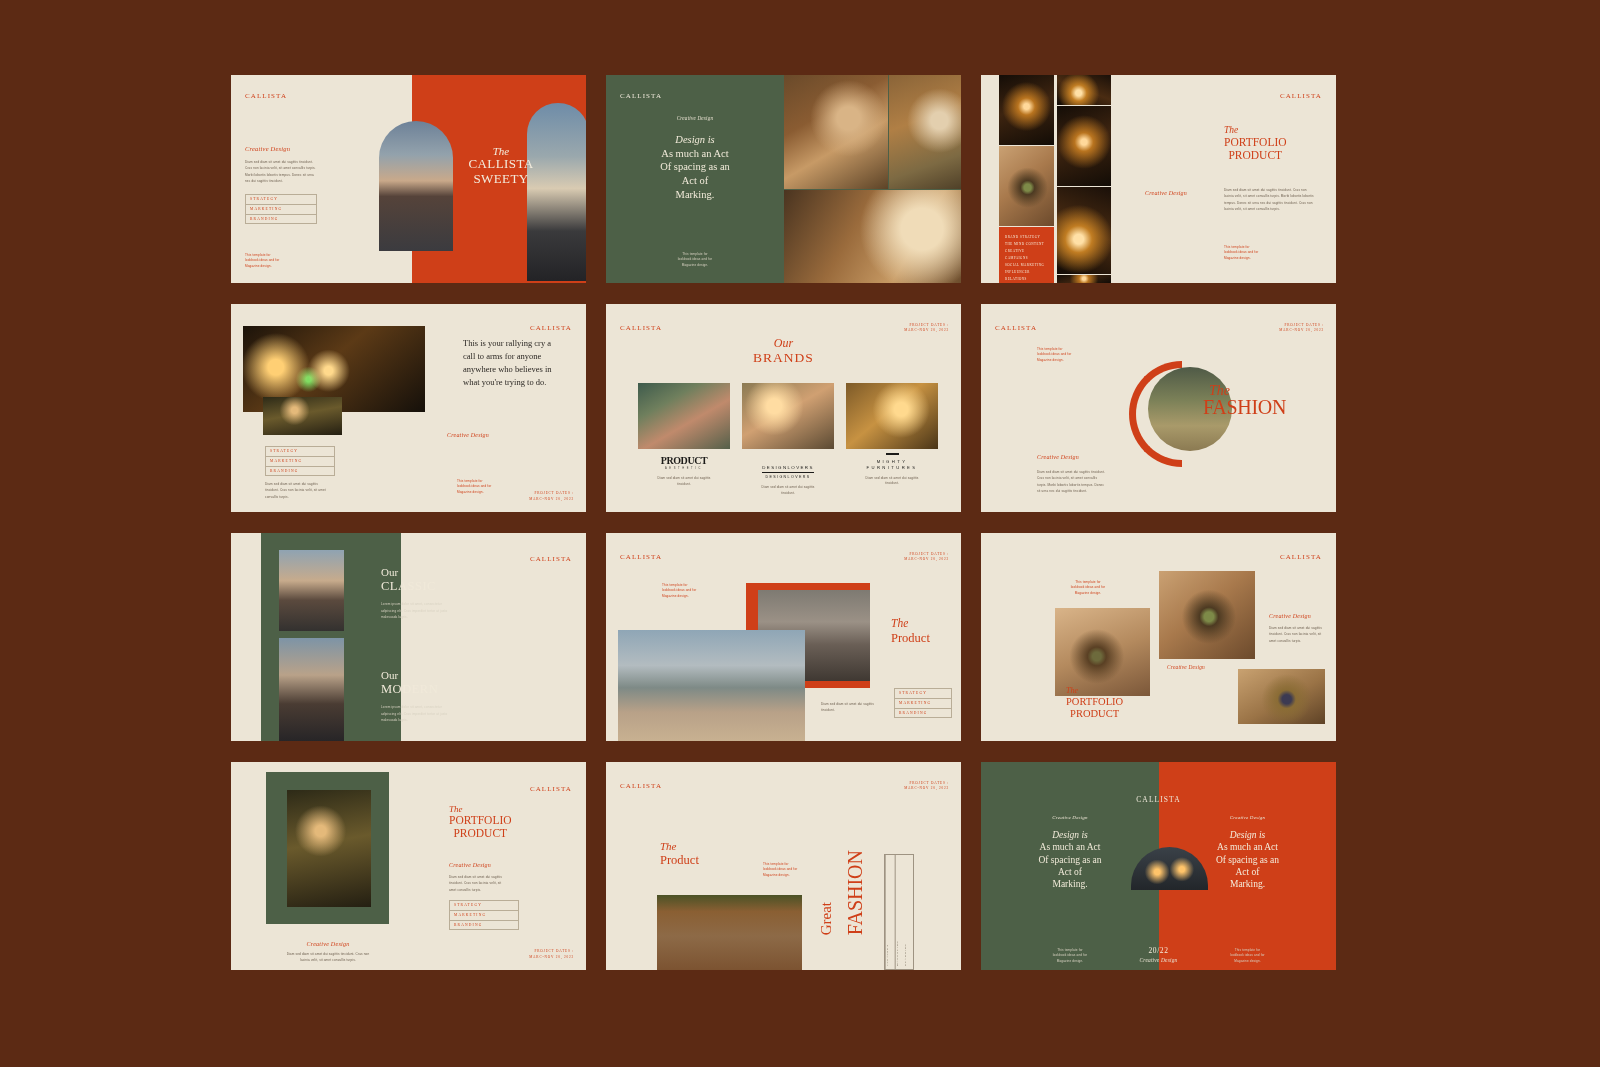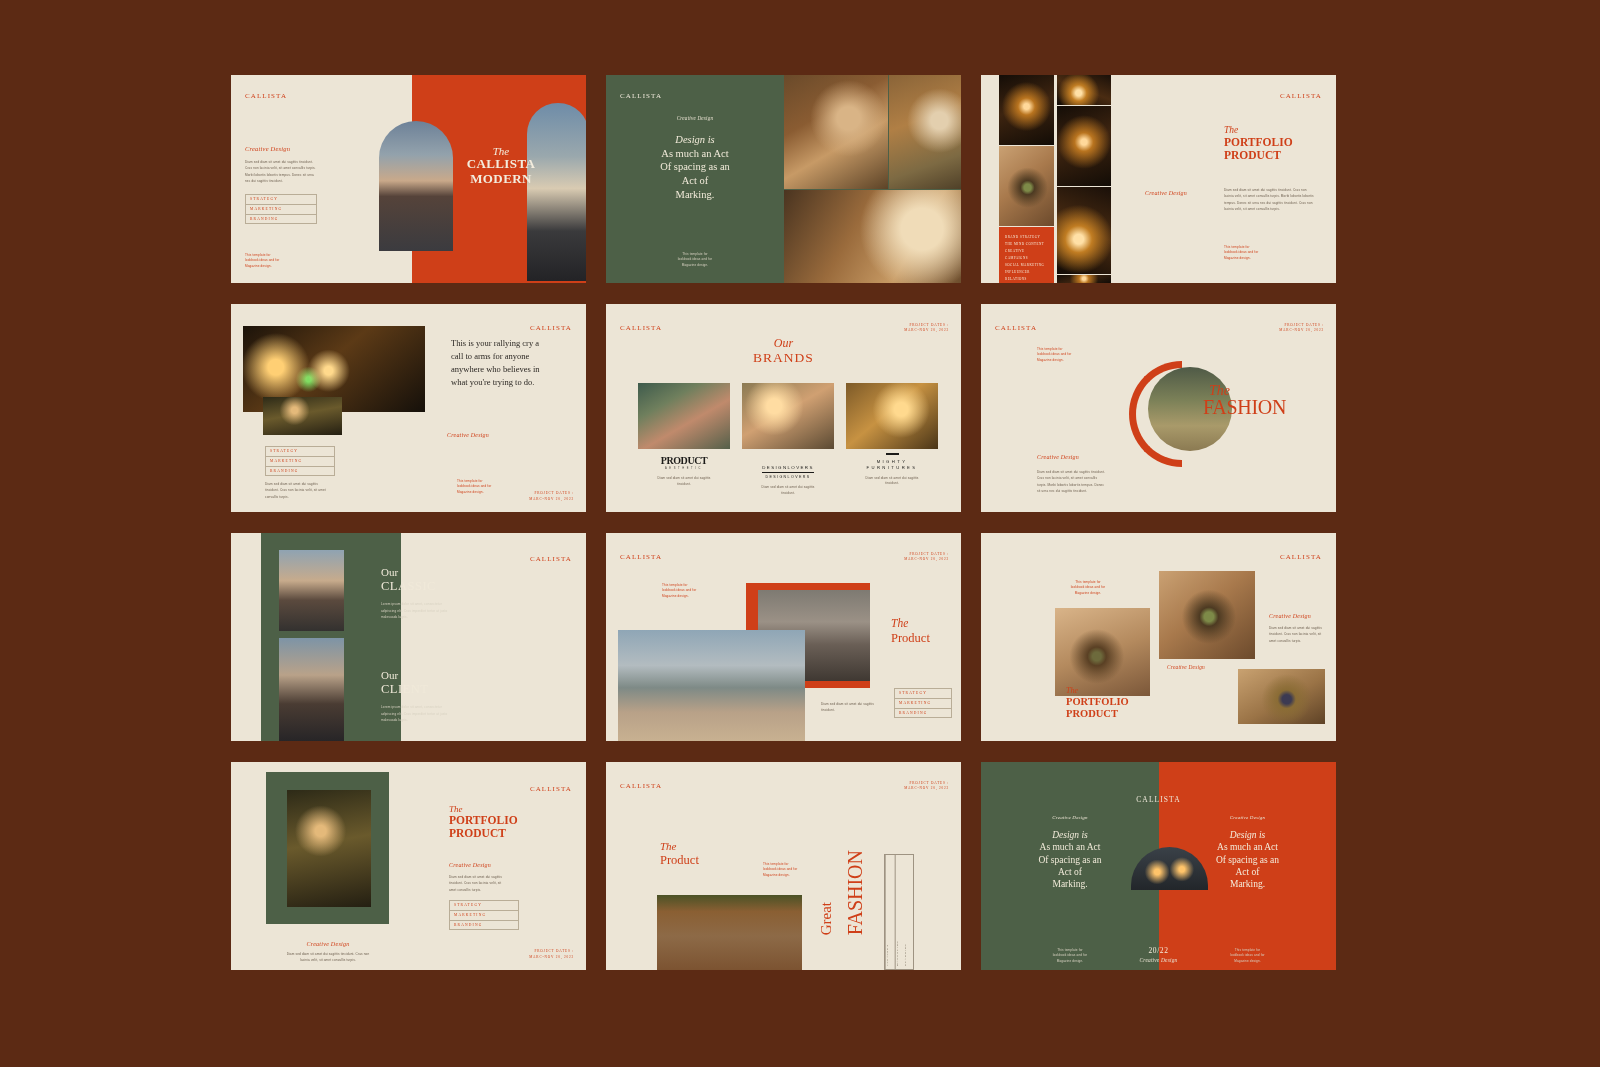--- a/index.html
+++ b/index.html
@@ -47,21 +47,21 @@
   .dates{
     font-family:"Liberation Serif", serif;
     font-size:3.4px; letter-spacing:.8px; color:#cf3f18;
     line-height:1.55; text-align:right;
   }
   .headline{
     font-family:"Liberation Serif", serif;
     color:#cf3f18; line-height:1.12;
   }
   .headline .it{ font-style:italic; font-weight:400; }
-  .headline .bd{ font-weight:700; }
+  .headline .bd{ font-weight:400;text-align:center; }
   .listbox{
     border:0.6px solid #b9ad97;
   }
   .listbox div{
     border-bottom:0.6px solid #b9ad97;
     font-family:"Liberation Serif", serif;
     font-size:3.6px; letter-spacing:1.2px; color:#cf3f18;
     padding:2.4px 0 2.4px 4px;
   }
   .listbox div:last-child{ border-bottom:none; }
@@ -188,21 +188,21 @@
       <div>STRATEGY</div>
       <div>MARKETING</div>
       <div>BRANDING</div>
     </div>
     <div class="body-sm orange" style="position:absolute;left:14px;top:178px;width:70px;white-space:pre-line;line-height:1.7;">This template for
 lookbook ideas and for
 Magazine design.</div>
     <div class="headline" style="position:absolute;left:205px;top:70px;width:130px;text-align:center;color:#f3ecdd;">
       <div class="it" style="font-size:11px;">The</div>
       <div class="bd" style="font-size:13px;letter-spacing:.4px;">CALLISTA</div>
-      <div class="bd" style="font-size:13px;letter-spacing:.4px;">MODERN</div>
+      <div class="bd" style="font-size:13px;letter-spacing:.4px;">SWEETY</div>
     </div>
   </div>
 
   <div class="slide" style="background:#4d6047;">
     <div style="position:absolute;left:0;top:0;width:178px;height:100%;background:#4d6047;"></div>
     <div class="ph ph-horse1" style="position:absolute;left:178px;top:0;width:104px;height:114px;"></div>
     <div class="ph ph-horse2" style="position:absolute;left:283px;top:0;width:72px;height:114px;"></div>
     <div class="ph ph-horse3" style="position:absolute;left:178px;top:115px;width:177px;height:93px;"></div>
     <div class="brand light" style="position:absolute;left:14px;top:17px;">CALLISTA</div>
     <div class="script light" style="position:absolute;left:0;top:40px;width:178px;text-align:center;font-size:5.2px;">Creative Design</div>
@@ -246,21 +246,21 @@
     <div class="body-sm" style="position:absolute;left:243px;top:112px;width:90px;">Diam sed diam sit amet dui sagittis tincidunt. Cras non lacinia velit, sit amet convallis turpis. Morbi lobortis lobortis tempus. Donec sit urna nec dui sagittis tincidunt. Cras non lacinia velit, sit amet convallis turpis.</div>
     <div class="body-sm orange" style="position:absolute;left:243px;top:170px;width:80px;white-space:pre-line;line-height:1.7;">This template for
 lookbook ideas and for
 Magazine design.</div>
   </div>
 
   <div class="slide">
     <div class="ph ph-hand-bokeh" style="position:absolute;left:12px;top:22px;width:182px;height:86px;"></div>
     <div class="ph ph-forest-girl" style="position:absolute;left:32px;top:93px;width:79px;height:38px;"></div>
     <div class="brand" style="position:absolute;right:14px;top:20px;">CALLISTA</div>
-    <div class="serif" style="position:absolute;left:220px;top:33px;width:100px;font-size:8.5px;line-height:1.52;color:#2c2824;">This is your rallying cry a call to arms for anyone anywhere who believes in what you're trying to do.</div>
+    <div class="serif" style="position:absolute;left:232px;top:33px;width:100px;font-size:8.5px;line-height:1.52;color:#2c2824;">This is your rallying cry a call to arms for anyone anywhere who believes in what you're trying to do.</div>
     <div class="script" style="position:absolute;left:216px;top:128px;font-size:6px;">Creative Design</div>
     <div class="listbox" style="position:absolute;left:34px;top:142px;width:70px;">
       <div>STRATEGY</div>
       <div>MARKETING</div>
       <div>BRANDING</div>
     </div>
     <div class="body-sm" style="position:absolute;left:34px;top:177px;width:64px;">Diam sed diam sit amet dui sagittis tincidunt. Cras non lacinia velit, sit amet convallis turpis.</div>
     <div class="body-sm orange" style="position:absolute;left:226px;top:175px;width:70px;white-space:pre-line;line-height:1.7;">This template for
 lookbook ideas and for
 Magazine design.</div>
@@ -327,21 +327,21 @@
     <div class="ph ph-classic1" style="position:absolute;left:48px;top:17px;width:65px;height:81px;"></div>
     <div class="ph ph-classic2" style="position:absolute;left:48px;top:105px;width:65px;height:103px;"></div>
     <div class="brand" style="position:absolute;right:14px;top:22px;">CALLISTA</div>
     <div style="position:absolute;left:150px;top:33px;">
       <div class="headline it" style="font-size:11px;color:#f0e9d9;">Our</div>
       <div class="headline" style="font-size:12.5px;letter-spacing:.5px;color:#f0e9d9;margin-top:1px;">CLASSIC</div>
       <div class="body-sm light" style="width:70px;margin-top:8px;">Lorem ipsum dolor sit amet, consectetur adipiscing elit. Cras imperdiet tortor at justo malesuada lagris.</div>
     </div>
     <div style="position:absolute;left:150px;top:136px;">
       <div class="headline it" style="font-size:11px;color:#f0e9d9;">Our</div>
-      <div class="headline" style="font-size:12.5px;letter-spacing:.5px;color:#f0e9d9;margin-top:1px;">CLIENT</div>
+      <div class="headline" style="font-size:12.5px;letter-spacing:.5px;color:#f0e9d9;margin-top:1px;">MODERN</div>
       <div class="body-sm light" style="width:70px;margin-top:8px;">Lorem ipsum dolor sit amet, consectetur adipiscing elit. Cras imperdiet tortor at justo malesuada lagris.</div>
     </div>
   </div>
 
   <div class="slide">
     <div class="brand" style="position:absolute;left:14px;top:20px;">CALLISTA</div>
     <div class="dates" style="position:absolute;right:12px;top:19px;">
       <div>PROJECT DATES :</div>
       <div>MARC-NOV  20, 2022</div>
     </div>

